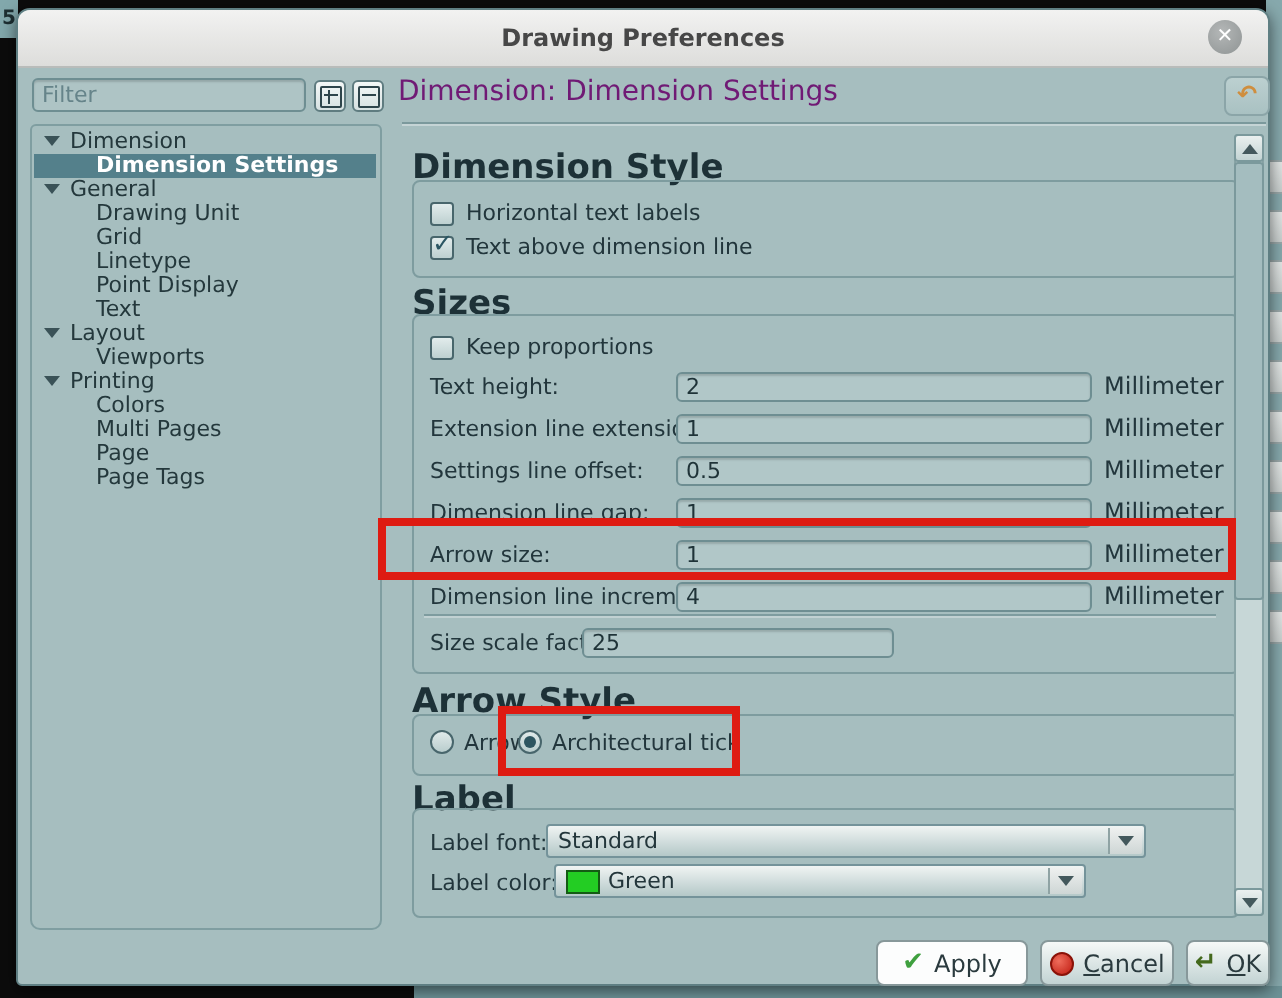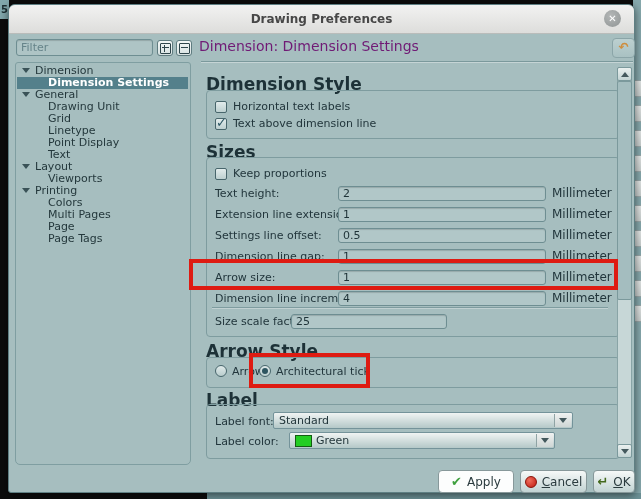--- a/index.html
+++ b/index.html
@@ -230,21 +230,21 @@
     <div class="sect" style="left:197px;top:385px">Label</div>
     <div class="frame" style="left:197px;top:399px;width:412px;height:53px"></div>
     <div class="lbl" style="left:206px;top:409px">Label font:</div>
     <div class="combo" style="left:264px;top:407px;width:300px">
       <span>Standard</span>
       <span class="arrowbtn">
           <span class="tri-dn"></span>
         </span>
     </div>
     <div class="lbl" style="left:206px;top:429px">Label color:</div>
-    <div class="combo" style="left:280px;top:427px;width:266px">
+    <div class="combo" style="left:268px;top:427px;width:266px">
       <span class="swatch"></span>
       <span>Green</span>
       <span class="arrowbtn">
           <span class="tri-dn"></span>
         </span>
     </div>
 
     <div id="sb-track"></div>
     <div class="sb-btn" style="top:62px">
         <span class="tri-up-s"></span>

